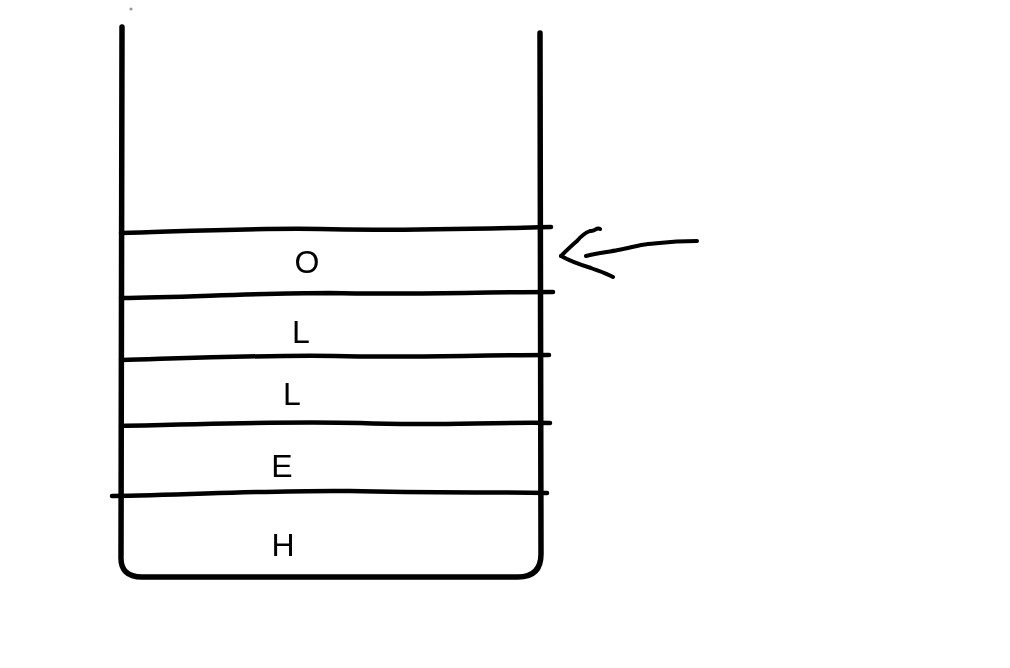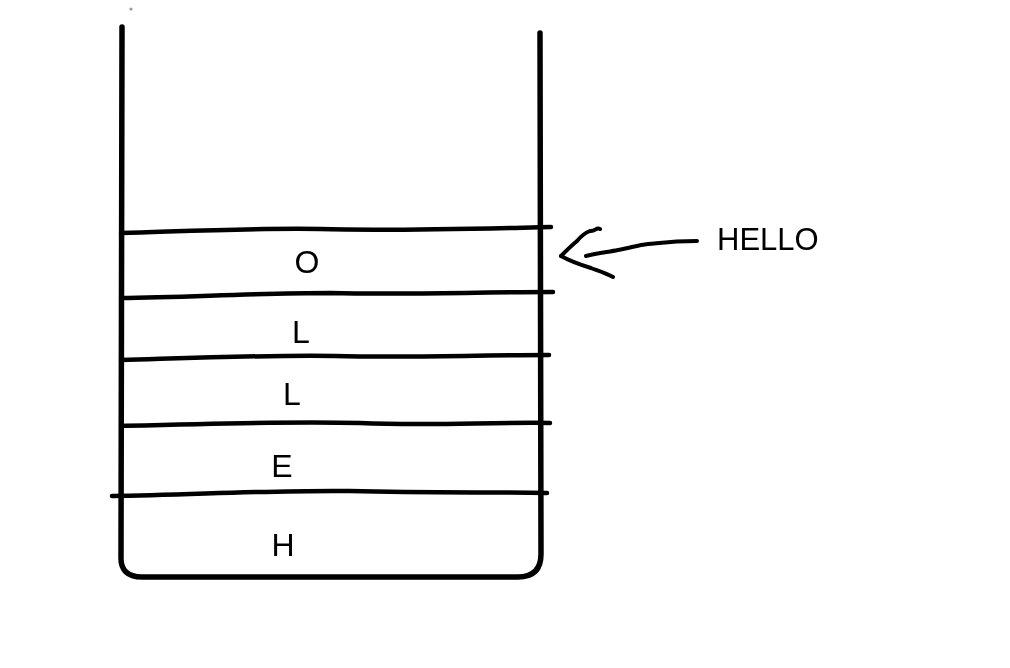--- a/index.html
+++ b/index.html
@@ -67,15 +67,14 @@
   <div class="cell-label" style="left:307px; top:262px;">O</div>
 
   <div class="cell-label" style="left:301px; top:332px;">L</div>
 
   <div class="cell-label" style="left:292px; top:394px;">L</div>
 
   <div class="cell-label" style="left:282px; top:466px;">E</div>
 
   <div class="cell-label" style="left:283px; top:545px;">H</div>
 
-  <div class="annotation-label">HELLO</div>
 
 </div>
 
 </body></html>

